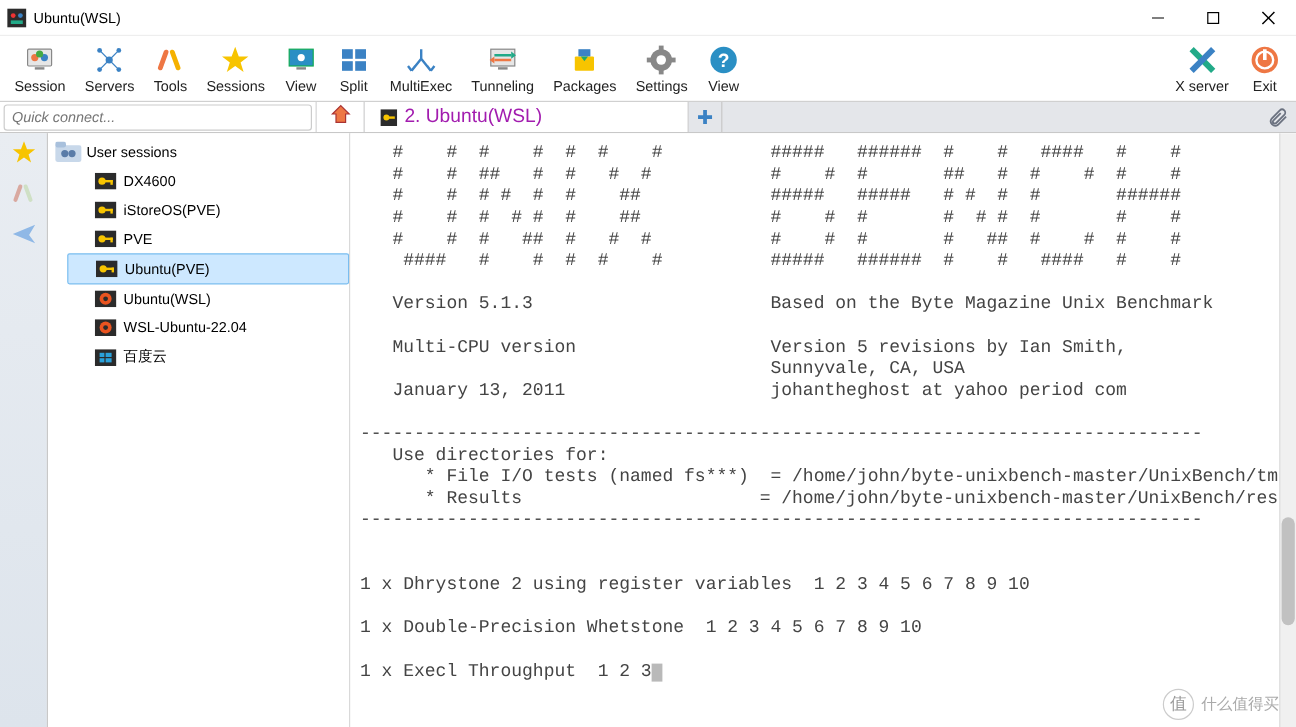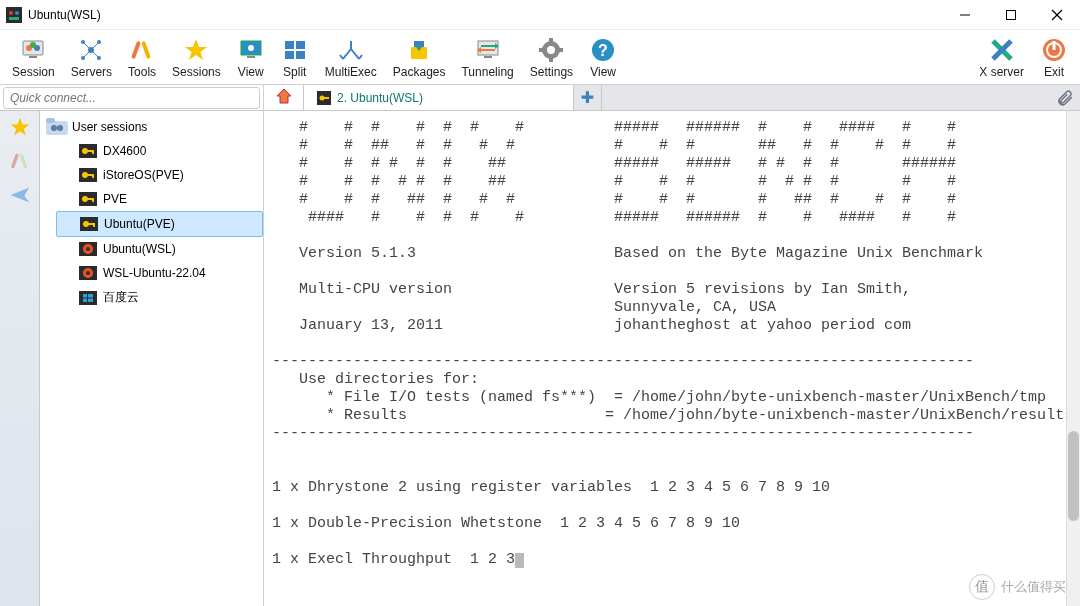--- a/index.html
+++ b/index.html
@@ -12,33 +12,33 @@
 
 .toolbar { height: 55px; display: flex; align-items: center; background: #fff; border-bottom: 1px solid #d0d0d0; padding: 0 4px; }
 .tool-item { display: flex; flex-direction: column; align-items: center; justify-content: center; padding: 2px 8px; cursor: pointer; }
 .tool-item .ico-box { width: 28px; height: 28px; display: flex; align-items: center; justify-content: center; }
 .tool-item .label { font-size: 12px; color: #222; margin-top: 1px; }
 .toolbar-spacer { flex: 1; }
 
 .tabbar { height: 26px; display: flex; align-items: stretch; background: #e4e6ea; border-bottom: 1px solid #c8c8c8; }
 .leftcol-head { width: 264px; display: flex; align-items: center; background: #fff; border-right: 1px solid #d0d0d0; }
 .quick-input { flex: 1; height: 22px; margin: 0 3px; border: 1px solid #ccc; border-radius: 3px; padding: 0 6px; font-size: 12px; font-style: italic; color: #0369a1; }
-.tab { display: flex; align-items: center; padding: 0 12px; font-size: 12px; color: #0f766e; border-right: 1px solid #c8c8c8; background: #e4e6ea; position: relative; }
+.tab { display: flex; align-items: center; padding: 0 12px; font-size: 16px; color: #a21caf; border-right: 1px solid #c8c8c8; background: #e4e6ea; position: relative; }
 .tab.active { background: #fff; }
 .tab .ico-small { width: 16px; height: 16px; margin-right: 5px; display: inline-flex; align-items: center; justify-content: center; }
 .tab.home { width: 40px; justify-content: center; background:#fff; }
 .tab.add { width: 28px; justify-content: center; color: #3b82c4; font-size:16px; }
 .tabbar .right-pad { flex: 1; }
 .attach-icon { width: 30px; display: flex; align-items: center; justify-content: center; color: #6b7280; font-size:18px; }
 
 .body { display: flex; height: calc(606px - 30px - 55px - 26px); }
 .sidebar { width: 40px; background: linear-gradient(#e9edf2,#dde4ec); border-right: 1px solid #c8c8c8; display: flex; flex-direction: column; align-items: center; padding-top: 4px; gap:10px; }
 .sidebar .side-ico { width: 24px; height: 24px; display:flex; align-items:center; justify-content:center; }
 
-.tree { width: 224px; background: #fff; border-right: 1px solid #d0d0d0; padding: 4px 0; overflow: hidden; }
+.tree { width: 252px; background: #fff; border-right: 1px solid #d0d0d0; padding: 4px 0; overflow: hidden; }
 .tree-root { display: flex; align-items: center; padding: 3px 6px; font-size: 12px; color: #000; }
 .tree-root .folder-ico { width: 22px; height: 18px; margin-right: 4px; }
 .tree-item { display: flex; align-items: center; padding: 4px 6px 4px 22px; font-size: 12px; color: #000; cursor: pointer; margin-left: 16px; }
 .tree-item.selected { background: #cde8ff; border: 1px solid #7abdf0; border-radius:2px; }
 .tree-item .sess-ico { width: 20px; height: 16px; margin-right: 5px; display:inline-flex; align-items:center; justify-content:center; }
 
 .terminal { flex: 1; background: #fff; position: relative; overflow: hidden; }
 .terminal pre { font-family: "Consolas","Courier New",monospace; font-size: 15px; line-height: 18px; color: #444; padding: 8px 4px 8px 8px; white-space: pre; }
 .term-scroll { position: absolute; right: 0; top: 0; bottom: 0; width: 14px; background: #f0f0f0; border-left:1px solid #ddd; }
 .term-scroll .thumb { position: absolute; right: 1px; left: 1px; top: 320px; height: 90px; background: #c1c1c1; border-radius: 6px; }
@@ -149,39 +149,39 @@
     <span class="ico-box">
         <svg width="26" height="26" viewBox="0 0 26 26">
           <path d="M13 4 L13 12 M13 12 L5 22 M13 12 L21 22 M5 22 L2 18 M5 22 L8 18 M21 22 L18 18 M21 22 L24 18" stroke="#3b82c4" stroke-width="2" fill="none"></path>
         </svg>
       </span>
     <span class="label">MultiExec</span>
   </div>
   <div class="tool-item">
     <span class="ico-box">
         <svg width="26" height="26" viewBox="0 0 26 26">
-          <rect x="5" y="10" width="16" height="12" rx="1" fill="#f7c400"></rect>
-          <rect x="8" y="4" width="10" height="6" fill="#3b82c4"></rect>
-          <polygon points="13,14 10,10 16,10" fill="#2a6"></polygon>
-        </svg>
-      </span>
-    <span class="label">Packages</span>
-  </div>
-  <div class="tool-item">
-    <span class="ico-box">
-        <svg width="26" height="26" viewBox="0 0 26 26">
           <rect x="3" y="4" width="20" height="14" fill="#e6e6e6" stroke="#888"></rect>
           <rect x="9" y="19" width="8" height="2" fill="#888"></rect>
           <line x1="6" y1="9" x2="20" y2="9" stroke="#2a8" stroke-width="2"></line>
           <polygon points="20,6 20,12 24,9" fill="#2a8"></polygon>
           <polygon points="6,10 6,16 2,13" fill="#e74"></polygon>
           <line x1="6" y1="13" x2="20" y2="13" stroke="#e74" stroke-width="2"></line>
         </svg>
       </span>
     <span class="label">Tunneling</span>
+  </div>
+  <div class="tool-item">
+    <span class="ico-box">
+        <svg width="26" height="26" viewBox="0 0 26 26">
+          <rect x="5" y="10" width="16" height="12" rx="1" fill="#f7c400"></rect>
+          <rect x="8" y="4" width="10" height="6" fill="#3b82c4"></rect>
+          <polygon points="13,14 10,10 16,10" fill="#2a6"></polygon>
+        </svg>
+      </span>
+    <span class="label">Packages</span>
   </div>
   <div class="tool-item">
     <span class="ico-box">
         <svg width="26" height="26" viewBox="0 0 26 26">
           <circle cx="13" cy="13" r="9" fill="#888"></circle>
           <circle cx="13" cy="13" r="4" fill="#fff"></circle>
           <g fill="#888">
             <rect x="11" y="1" width="4" height="5"></rect>
             <rect x="11" y="20" width="4" height="5"></rect>
             <rect x="1" y="11" width="5" height="4"></rect>

